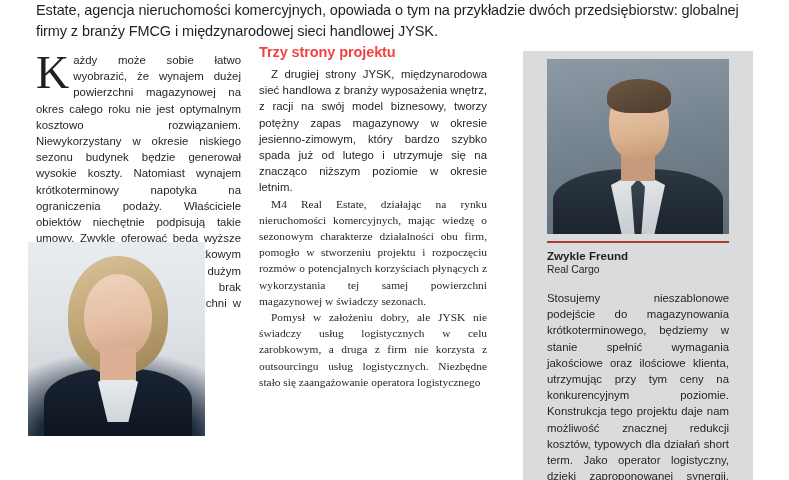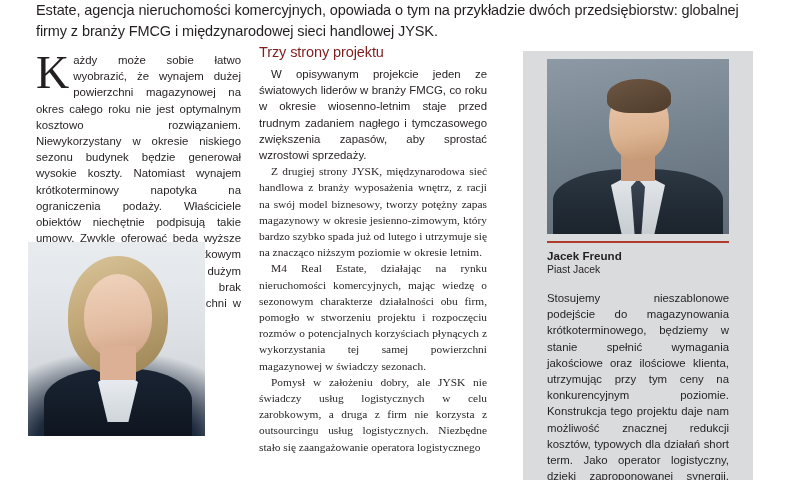--- a/index.html
+++ b/index.html
@@ -65,23 +65,23 @@
     font-size: 46px;
     line-height: 38px;
     font-weight: 400;
     padding: 2px 4px 0 0;
     color: #231f20;
   }
   .col-1 .body-text { padding-top: 8px; }
 
   
   .section-head {
-    color: #7f1d1d;
+    color: #ef4444;
     font-size: 14.5px;
-    font-weight: 400;
+    font-weight: 700;
     margin: 0 0 6px 0;
     letter-spacing: -0.1px;
   }
   .col-2 .body-text + .body-text { text-indent: 12px; font-family: Liberation Serif, serif; }
   .col-2 .body-text { text-indent: 12px; }
 
   
   .photo-woman {
     position: absolute;
     left: 28px;
@@ -255,21 +255,20 @@
   <p class="lead">Estate, agencja nieruchomości komercyjnych, opowiada o tym na przykładzie dwóch przedsiębiorstw: globalnej firmy z branży FMCG i międzynarodowej sieci handlowej JYSK.</p>
 
   <div class="columns">
 
     <div class="col col-1">
       <p class="body-text"><span class="dropcap">K</span><span>ażdy może sobie łatwo wyobrazić, że wynajem dużej powierzchni magazynowej na okres całego roku nie jest optymalnym kosztowo rozwiązaniem. Niewykorzystany w okresie niskiego sezonu budynek będzie generował wysokie koszty. Natomiast wynajem krótkoterminowy napotyka na ograniczenia podaży. Właściciele obiektów niechętnie podpisują takie umowy. Zwykle oferować będą wyższe stawki najmu. Dodatkowym utrudnieniem, przy dużym zapotrzebowaniu, może być brak dostępności wymaganej powierzchni w jednej lokalizacji.</span></p>
     </div>
 
     <div class="col col-2">
       <h2 class="section-head">Trzy strony projektu</h2>
-      <p class="body-text">W opisywanym projekcie jeden ze światowych liderów w branży FMCG, co roku w okresie wiosenno-letnim staje przed trudnym zadaniem nagłego i tymczasowego zwiększenia zapasów, aby sprostać wzrostowi sprzedaży.</p>
       <p class="body-text">Z drugiej strony JYSK, międzynarodowa sieć handlowa z branży wyposażenia wnętrz, z racji na swój model biznesowy, tworzy potężny zapas magazynowy w okresie jesienno-zimowym, który bardzo szybko spada już od lutego i utrzymuje się na znacząco niższym poziomie w okresie letnim.</p>
       <p class="body-text">M4 Real Estate, działając na rynku nieruchomości komercyjnych, mając wiedzę o sezonowym charakterze działalności obu firm, pomogło w stworzeniu projektu i rozpoczęciu rozmów o potencjalnych korzyściach płynących z wykorzystania tej samej powierzchni magazynowej w świadczy sezonach.</p>
       <p class="body-text">Pomysł w założeniu dobry, ale JYSK nie świadczy usług logistycznych w celu zarobkowym, a druga z firm nie korzysta z outsourcingu usług logistycznych. Niezbędne stało się zaangażowanie operatora logistycznego</p>
     </div>
 
     <div class="col col-3"></div>
   </div>
 
   <div class="photo-woman">
     <div class="woman-bg"></div>
@@ -285,19 +284,19 @@
       <div class="photo-man">
         <div class="man-bg"></div>
         <div class="man-body"></div>
         <div class="man-shirt"></div>
         <div class="man-tie"></div>
         <div class="man-neck"></div>
         <div class="man-face"></div>
         <div class="man-hair"></div>
       </div>
       <div class="sidebar-rule"></div>
-      <p class="person-name">Jacek Freund</p>
-      <p class="person-role">Piast Jacek</p>
+      <p class="person-name">Zwykle Freund</p>
+      <p class="person-role">Real Cargo</p>
       <p class="quote">Stosujemy nieszablonowe podejście do magazynowania krótkoterminowego, będziemy w stanie spełnić wymagania jakościowe oraz ilościowe klienta, utrzymując przy tym ceny na konkurencyjnym poziomie. Konstrukcja tego projektu daje nam możliwość znacznej redukcji kosztów, typowych dla działań short term. Jako operator logistyczny, dzięki zaproponowanej synergii, dostaliśmy bardzo dobre narzędzie. Po naszej stronie</p>
     </div>
   </aside>
 
 </div>
 
 </body></html>

